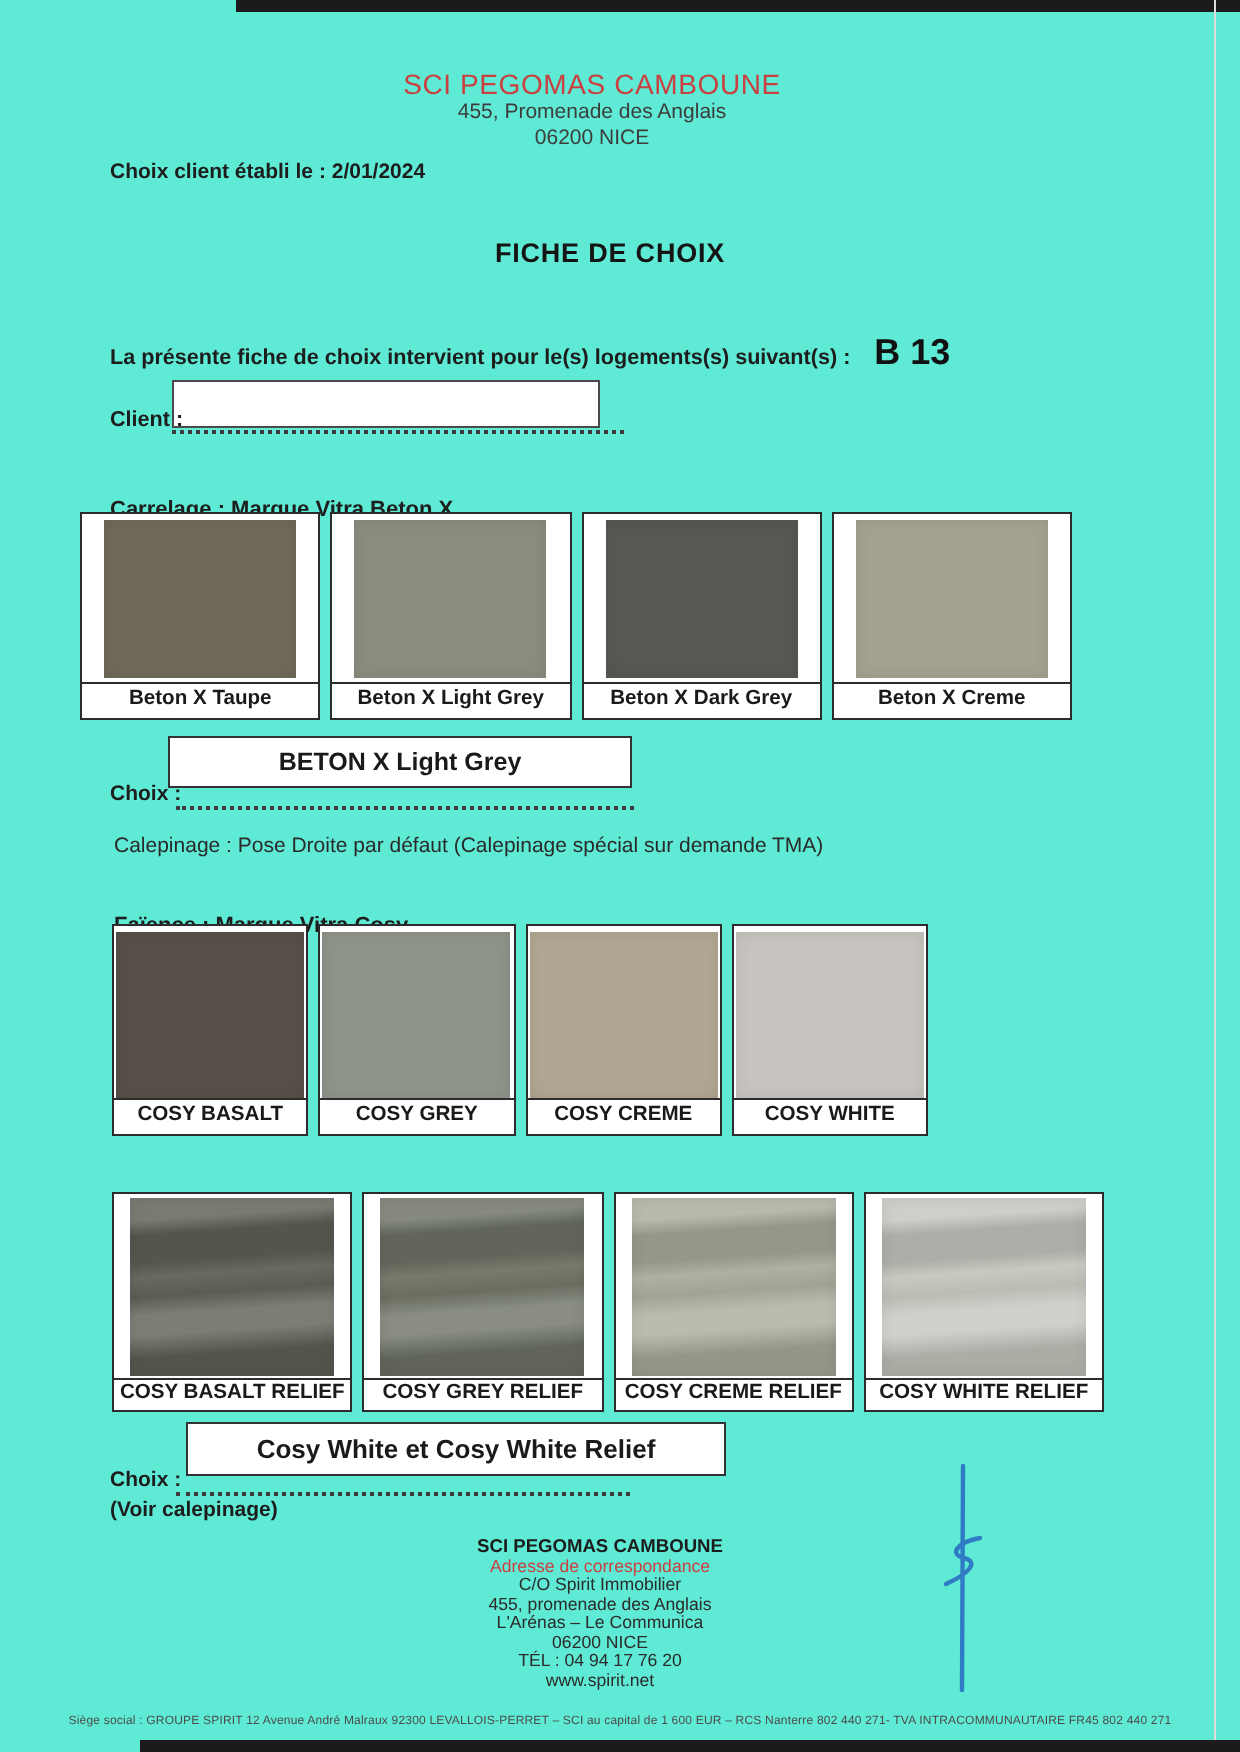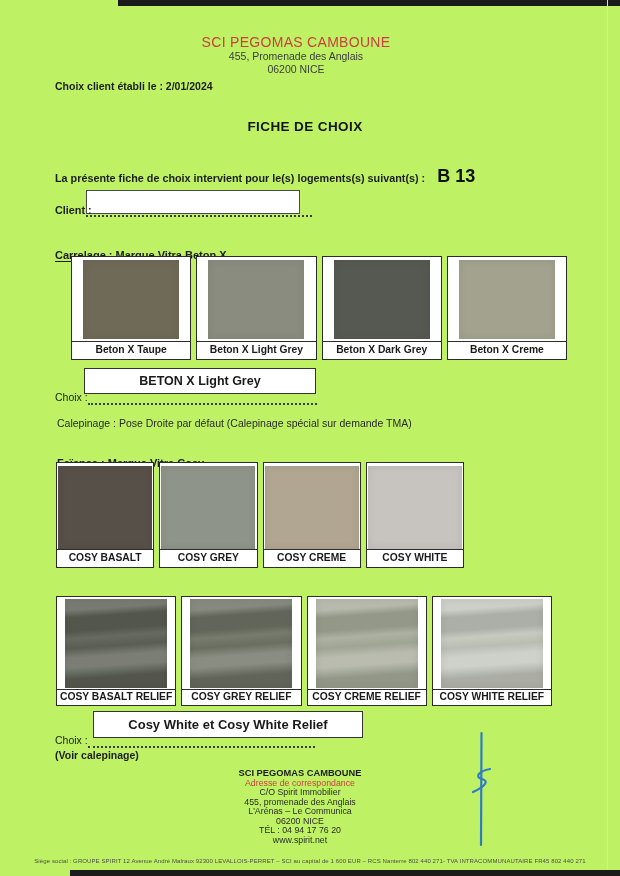--- a/index.html
+++ b/index.html
@@ -1,18 +1,18 @@
 <!DOCTYPE html>
 <html style="--accent-red: #c94040; --pen-blue: #2f7cc4;"><head>
 <meta charset="utf-8">
 <style>
   html,body{margin:0;padding:0;background:#ffffff;}
   .page{
     position:relative;width:620px;height:876px;overflow:hidden;
-    background:#bef264;color:#222;
+    background:#5eead4;color:#222;
     font-family:"Liberation Sans","DejaVu Sans",sans-serif;
   }
   .abs{position:absolute;}
   
   .scan-bar-top{left:118px;top:0;width:502px;height:6px;background:#1b1b1b;}
   .scan-bar-bottom{left:70px;top:870px;width:550px;height:6px;background:#1b1b1b;}
   .scan-edge-right{left:607px;top:0;width:1px;height:876px;background:#dcdcdc;}
   
   .header-block{left:0;top:34px;width:592px;text-align:center;}
   .header-company{font-size:14px;color:var(--accent-red);letter-spacing:.3px;}
@@ -27,21 +27,21 @@
   .dotted{height:0;border-bottom:2px dotted #3c3c3c;}
   .client-dots{left:86px;top:215px;width:226px;}
   
   .section-heading{font-size:11px;font-weight:700;color:#1d1d1d;margin-top:17px;}
   .u{text-decoration:underline;text-underline-offset:2px;}
   .heading-carrelage{left:55px;top:232px;}
   .heading-faience{left:57px;top:440px;}
   .calepinage-note{left:57px;top:417px;font-size:10.5px;color:#2a2a2a;}
   
   .tile-table{display:flex;gap:5px;}
-  .tt1{left:71px;top:256px;width:496px;height:104px;}
+  .tt1{left:40px;top:256px;width:496px;height:104px;}
   .tt2{left:56px;top:462px;width:408px;height:106px;}
   .tt3{left:56px;top:596px;width:496px;height:110px;}
   .tile-cell{flex:1;display:flex;flex-direction:column;border:1.5px solid #2c2c2c;background:#fff;min-width:0;}
   .swatch-area{flex:1;display:flex;justify-content:center;align-items:flex-start;padding-top:3px;}
   .tile-swatch{width:96px;height:79px;box-shadow:inset 0 0 8px rgba(0,0,0,.08);}
   .tt2 .tile-swatch{width:94px;height:83px;}
   .tt3 .swatch-area{padding-top:2px;}
   .tt3 .tile-swatch{width:102px;height:89px;}
   .tile-swatch.relief{
     background-image:linear-gradient(176deg,
@@ -51,21 +51,21 @@
       rgba(255,255,255,.18) 62%, rgba(255,255,255,.18) 72%,
       rgba(0,0,0,.13) 84%, rgba(0,0,0,.13) 100%);
   }
   .tile-label{height:17px;border-top:1.5px solid #2c2c2c;font-size:10.3px;font-weight:700;
     text-align:center;line-height:16px;color:#1a1a1a;white-space:nowrap;overflow:hidden;}
   .tt3 .tile-label{height:15px;line-height:14px;}
   
   .choice-box{border:1.8px solid #333;background:#fff;text-align:center;font-weight:700;color:#1a1a1a;}
   .choice-carrelage{left:84px;top:368px;width:230px;height:24px;font-size:12.5px;line-height:24px;}
   .choice-faience{left:93px;top:711px;width:268px;height:25px;font-size:13px;line-height:25px;}
-  .choix-label{font-size:10.5px;font-weight:400;color:#1d1d1d;}
+  .choix-label{font-size:10.5px;font-weight:700;color:#1d1d1d;}
   .choix1{left:55px;top:391px;}
   .choix1-dots{left:88px;top:403px;width:229px;}
   .choix2{left:55px;top:734px;}
   .choix2-dots{left:88px;top:746px;width:227px;}
   .voir-note{left:55px;top:749px;font-size:10.5px;font-weight:700;color:#1d1d1d;}
   
   .footer-block{left:150px;top:768px;width:300px;text-align:center;color:#2b2b2b;}
   .footer-company{font-size:9.3px;font-weight:700;color:#1c1c1c;}
   .footer-red{font-size:8.8px;color:var(--accent-red);}
   .footer-line{font-size:8.8px;line-height:9.6px;}

